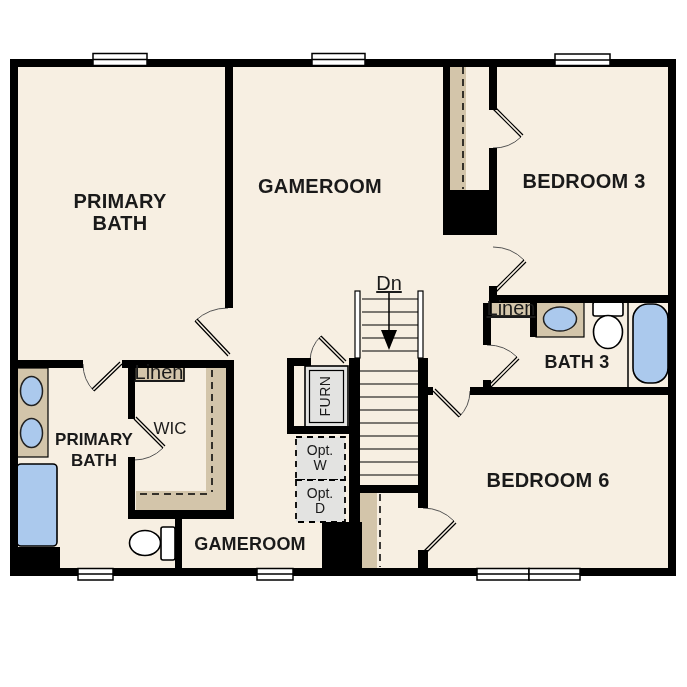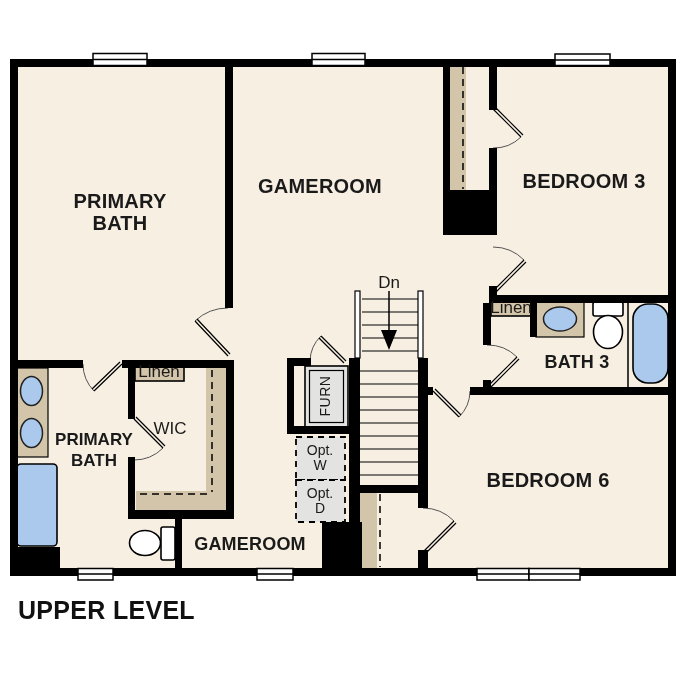--- a/index.html
+++ b/index.html
@@ -3,21 +3,21 @@
 <meta charset="utf-8">
 <style>
   html,body{margin:0;padding:0;background:#ffffff;}
   #stage{position:relative;width:687px;height:687px;background:#ffffff;overflow:hidden;
          font-family:"Liberation Sans",sans-serif;}
   #plan-svg{position:absolute;left:0;top:0;}
   .lbl{position:absolute;color:#1a1a1a;white-space:nowrap;text-align:center;
        transform:translate(-50%,-50%);line-height:1.1;}
   .room{font-weight:bold;font-size:20px;letter-spacing:0.2px;}
   .room-sm{font-weight:bold;font-size:17px;line-height:21px;}
-  .tiny{font-size:17px;}
+  .tiny{font-size:20px;text-decoration:underline;}
   .opt{font-size:14px;line-height:15px;}
   .furn-lbl{font-size:14px;transform:translate(-50%,-50%) rotate(-90deg);letter-spacing:0.5px;}
   .plan-title{position:absolute;left:18px;top:596px;font-weight:bold;font-size:25px;
               color:#111;letter-spacing:0.3px;}
 </style>
 </head>
 <body>
 
 <div id="stage">
 
@@ -170,14 +170,13 @@
   <div class="lbl furn-lbl" style="left:326px;top:396px;">FURN</div>
   <div class="lbl opt" style="left:320px;top:458px;">
     <div>Opt.</div>
     <div>W</div>
   </div>
   <div class="lbl opt" style="left:320px;top:501px;">
     <div>Opt.</div>
     <div>D</div>
   </div>
 
-  <div class="plan-title">UPPER LEVEL</div>
 </div>
 
 </body></html>

